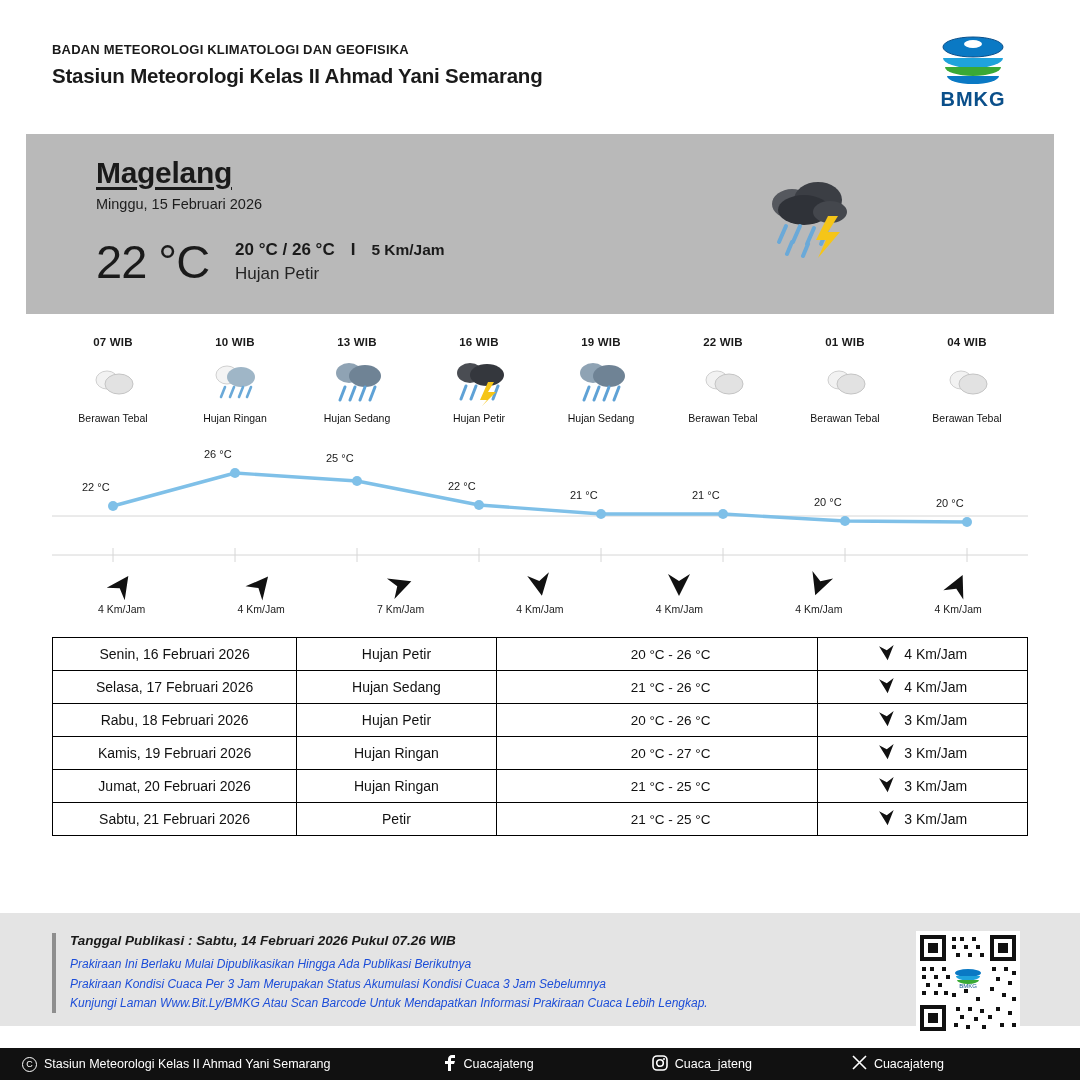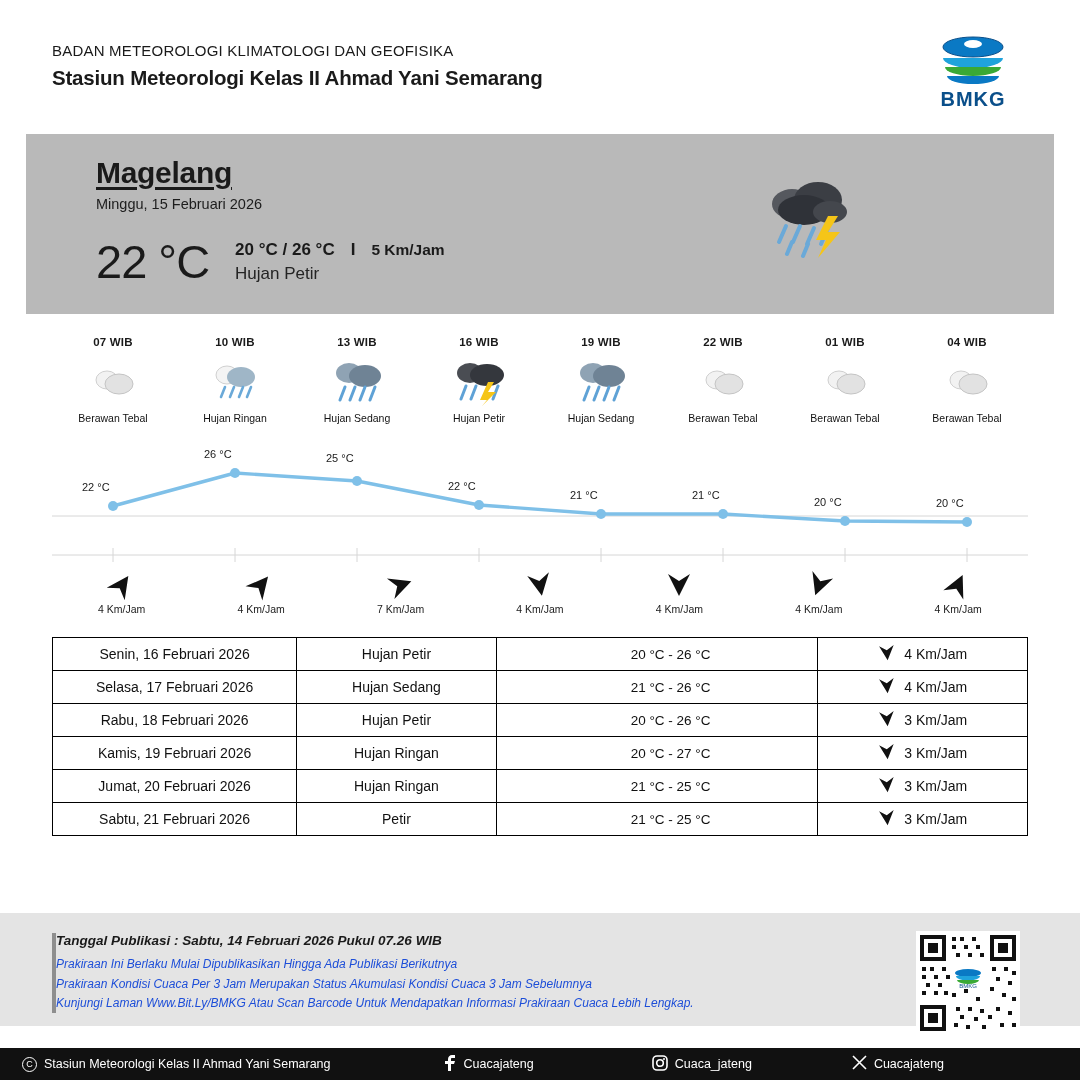--- a/index.html
+++ b/index.html
@@ -14,22 +14,22 @@
 
   
   .header {
     padding: 42px 52px 0 52px;
     display: flex;
     justify-content: space-between;
     align-items: flex-start;
     height: 120px;
   }
   .hdr-sub {
-    font-size: 15px;
-    font-weight: normal;
+    font-size: 13px;
+    font-weight: bold;
     letter-spacing: 0.2px;
     color: #1a1a1a;
   }
   .hdr-title {
     font-size: 20.5px;
     font-weight: bold;
     margin-top: 7px;
     letter-spacing: -0.2px;
   }
   .logo-wrap { width: 110px; text-align: center; margin-top: -8px;}
@@ -92,21 +92,21 @@
   .tbl td.c3 { width: 322px; font-size: 13.5px; padding-left: 28px;}
   .tbl td.c4 { width: 211px; }
   .wind-cell { display: flex; align-items: center; justify-content: center; gap: 7px; }
 
   
   .note-band {
     position: absolute; left: 0; right: 0; bottom: 54px; top: 913px;
     background: #e4e4e4;
     padding: 20px 52px 0 52px;
   }
-  .note-inner { border-left: 4px solid #8e8e8e; }
+  .note-inner { border-left: 4px solid #8e8e8e; padding-left: 14px; }
   .pub { font-size: 13.5px; font-style: italic; font-weight: bold; }
   .note-l { font-size: 12px; font-style: italic; margin-top: 7px; line-height: 1.55; color: #1d4ed8;}
   .qr { position: absolute; right: 60px; top: 18px; width: 104px; height: 104px; }
 
   
   .bottom {
     position: absolute; left: 0; right: 0; bottom: 0; height: 32px;
     background: #111; color: #fff;
     display: flex; align-items: center;
     font-size: 12.5px;

